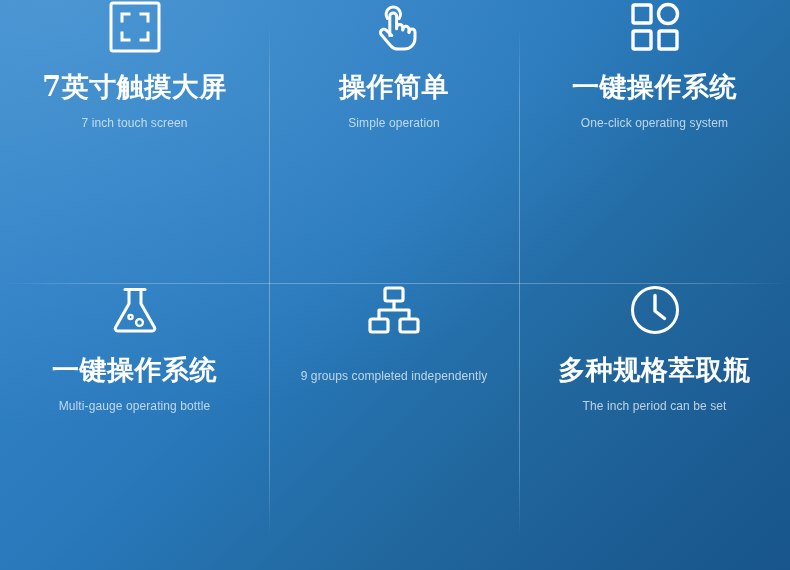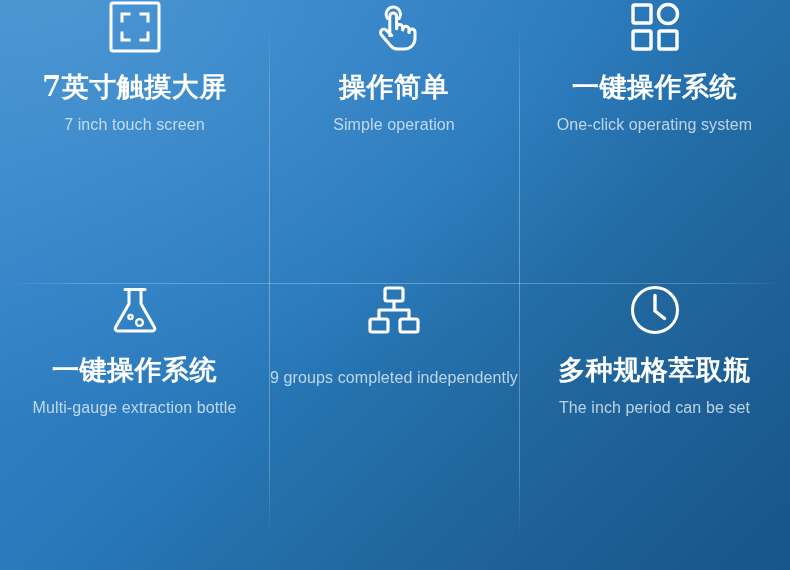--- a/index.html
+++ b/index.html
@@ -100,21 +100,21 @@
     line-height: 1.1;
     letter-spacing: 0.5px;
     white-space: nowrap;
     text-align: center;
     margin: 0;
   }
   .feature-subtitle {
     margin: 14px 0 0 0;
     color: rgba(226,237,247,0.80);
     font-family: "Liberation Sans", sans-serif;
-    font-size: 16px;
+    font-size: 12px;
     font-weight: normal;
     letter-spacing: 0.1px;
     white-space: nowrap;
     text-align: center;
   }
 </style>
 </head>
 <body>
 
 <div id="feature-panel">
@@ -165,21 +165,21 @@
     <div class="row-2 feature-cell">
       <span class="feature-icon">
         <svg viewBox="0 0 54 54" width="54" height="54" fill="none" stroke="#ffffff" stroke-width="3" stroke-linecap="round" stroke-linejoin="round">
           <line x1="17" y1="6.5" x2="37" y2="6.5"></line>
           <path d="M21 6.5v14.2L7.6 44.2a2.6 2.6 0 0 0 2.2 3.9h34.4a2.6 2.6 0 0 0 2.2-3.9L33 20.7V6.5"></path>
           <circle cx="22.5" cy="34" r="2.1" stroke-width="2.4"></circle>
           <circle cx="31.5" cy="39.5" r="3.4" stroke-width="2.4"></circle>
         </svg>
       </span>
       <p class="feature-title">一键操作系统</p>
-      <p class="feature-subtitle">Multi-gauge extraction bottle</p>
+      <p class="feature-subtitle">Multi-gauge operating bottle</p>
     </div>
 
     <div class="row-2 feature-cell">
       <span class="feature-icon">
         <svg viewBox="0 0 54 54" width="54" height="54" fill="none" stroke="#ffffff" stroke-width="3.2" stroke-linejoin="round">
           <rect x="18" y="5" width="18" height="13" rx="2"></rect>
           <rect x="3" y="36" width="18" height="13" rx="2"></rect>
           <rect x="33" y="36" width="18" height="13" rx="2"></rect>
           <line x1="27" y1="18" x2="27" y2="27"></line>
           <polyline points="12,36 12,27 42,27 42,36"></polyline>

